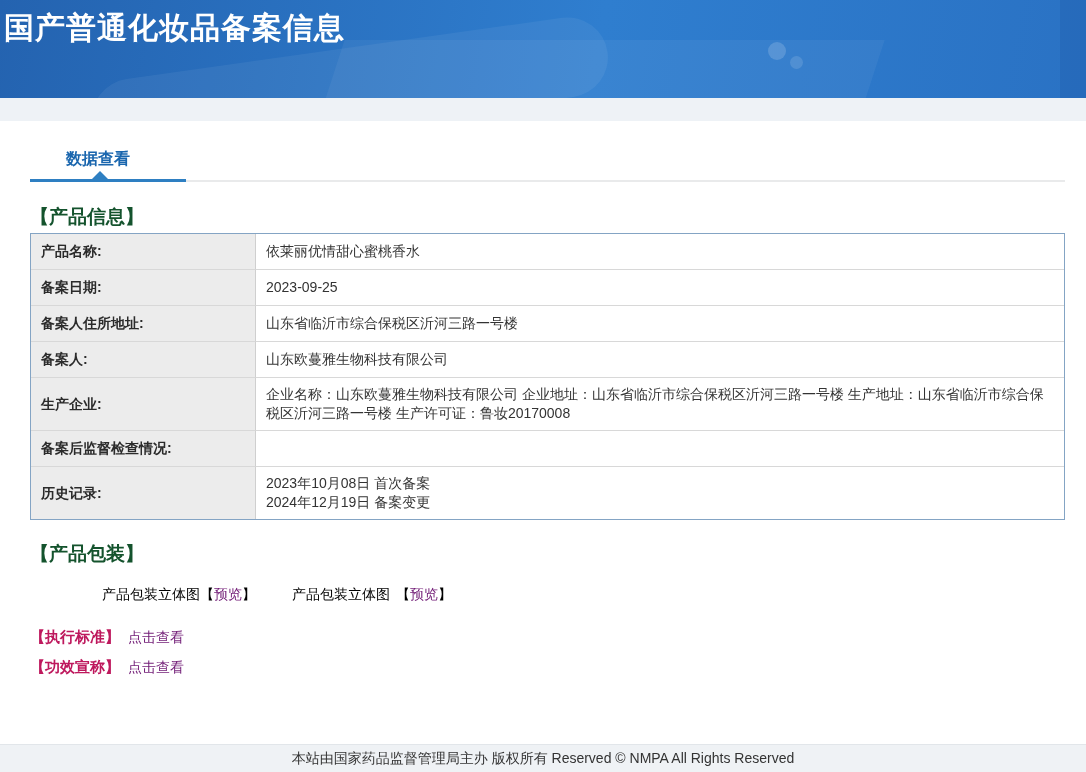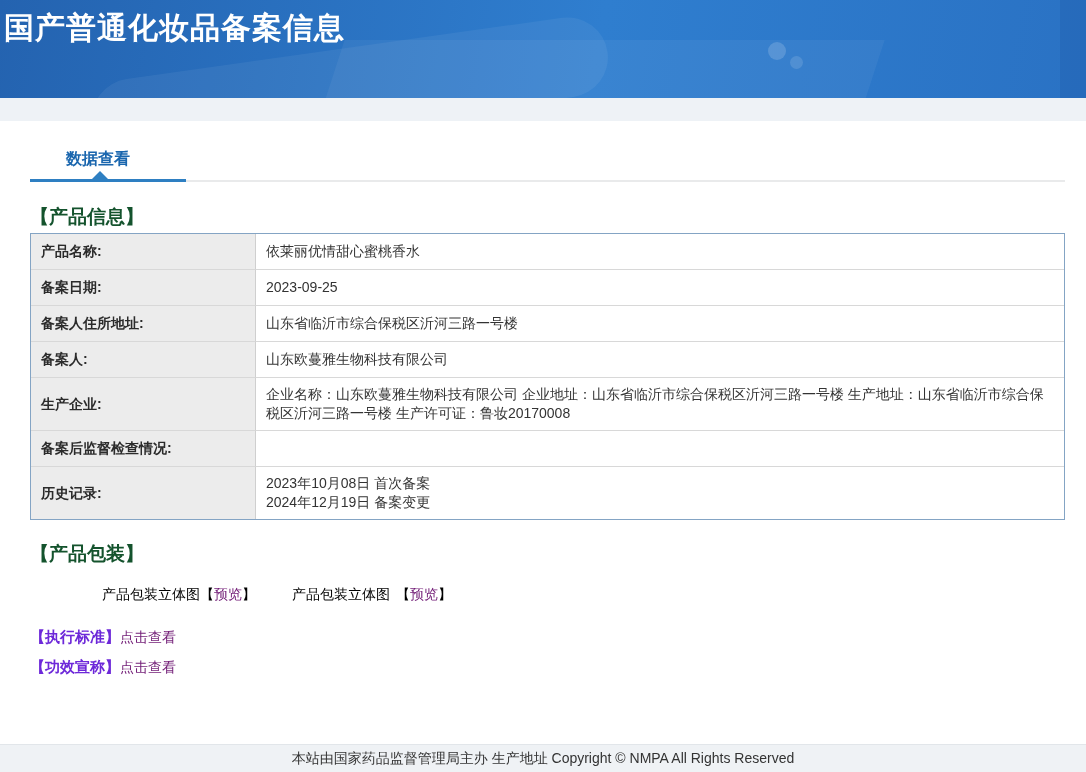--- a/index.html
+++ b/index.html
@@ -136,22 +136,22 @@
   .pkg-item + .pkg-item { margin-left: 32px; }
   .pkg-item .gap { display: inline-block; width: 6px; }
   a.link, .link {
     color: #701a75;
     text-decoration: none;
     cursor: pointer;
     font-size: 14px;
   }
   .std-row { margin-top: 24px; font-size: 14px; }
   .std-row + .std-row { margin-top: 11px; }
-  .std-label { font-weight: bold; color: #6d28d9; font-size: 15px; }
-  .std-row .link { margin-left: 0; }
+  .std-label { font-weight: bold; color: #be185d; font-size: 15px; }
+  .std-row .link { margin-left: 8px; }
 
   
   .footer {
     position: absolute;
     left: 0; bottom: 0;
     width: 100%;
     height: 28px;
     line-height: 27px;
     background: #eff2f5;
     border-top: 1px solid #e2e6ea;
@@ -231,14 +231,14 @@
   <div class="std-row">
     <span class="std-label">【执行标准】</span><span class="link">点击查看</span>
   </div>
   <div class="std-row">
     <span class="std-label">【功效宣称】</span><span class="link">点击查看</span>
   </div>
 
 </div>
 
 <div class="footer">
-  <span>本站由国家药品监督管理局主办 生产地址 Copyright © NMPA All Rights Reserved</span>
+  <span>本站由国家药品监督管理局主办 版权所有 Reserved © NMPA All Rights Reserved</span>
 </div>
 
 </body></html>

